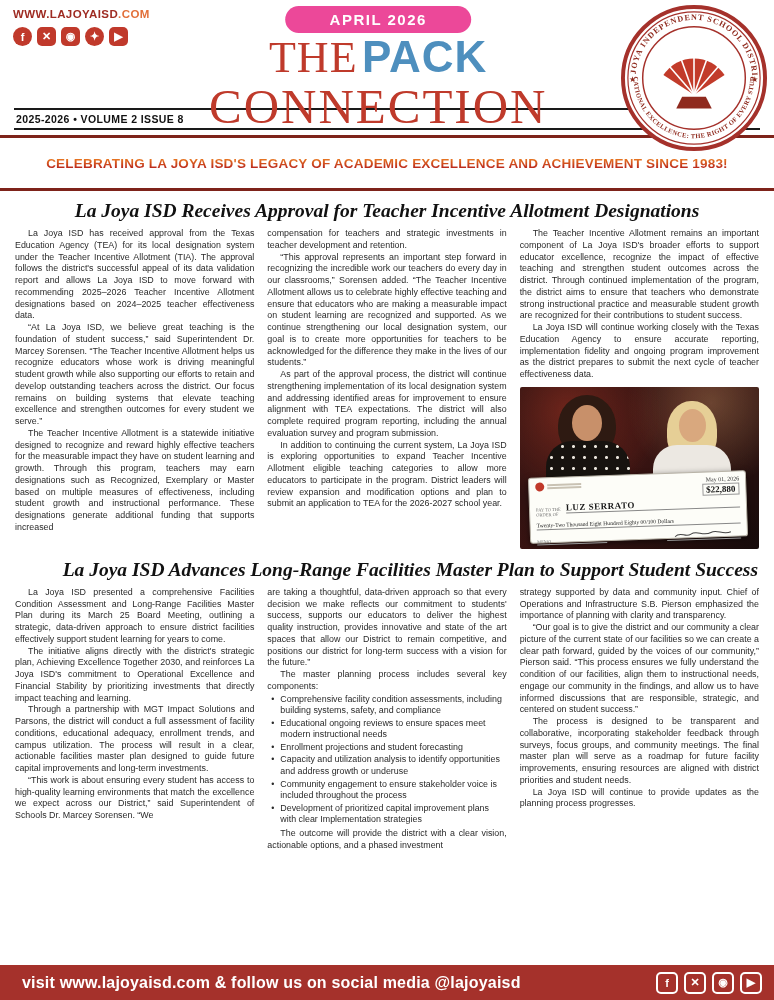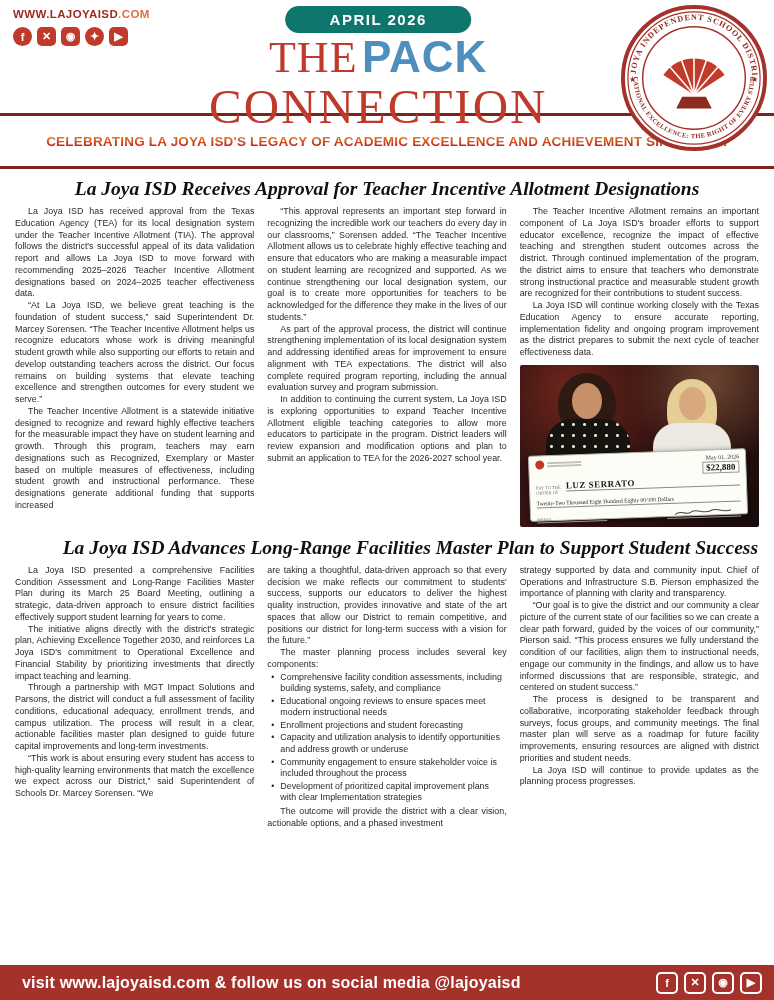--- a/index.html
+++ b/index.html
@@ -15,21 +15,21 @@
   .website .main { color:#9e2b22; }
   .website .tld { color:#e2703a; }
   .social-row { position:absolute; left:13px; top:27px; display:flex; gap:5px; }
   .soc-ic {
     width:19px; height:19px; background:#c0392b; color:#fff; border-radius:50%;
     display:flex; align-items:center; justify-content:center; font-size:11px; font-weight:bold; cursor:pointer;
   }
   .soc-ic.sq { border-radius:5px; }
   .header-center { position:absolute; left:50%; top:6px; transform:translateX(-52%); width:440px; text-align:center; }
   .date-banner {
-    display:inline-block; background:#0f766e; color:#fff; font-weight:bold;
+    display:inline-block; background:#ec4899; color:#fff; font-weight:bold;
     font-size:15px; letter-spacing:1.5px; padding:5px 44px; border-radius:14px;
   }
   .title-line1 { margin-top:2px; line-height:1; }
   .title-the { font-family:"Liberation Serif", serif; font-size:44px; color:#bf3a2b; letter-spacing:1px; }
   .title-pack { font-family:"Liberation Sans", sans-serif; font-weight:bold; font-size:44px; color:#4e8fbe; letter-spacing:1px; }
   .title-connection {
     font-family:"Liberation Serif", serif; font-size:49px; color:#bf3a2b;
     letter-spacing:2px; line-height:1; margin-top:2px;
   }
   .seal { position:absolute; right:6px; top:4px; width:148px; height:148px; z-index:4; }
@@ -173,34 +173,36 @@
             <line x1="75" y1="92" x2="75" y2="54"></line>
             <line x1="75" y1="92" x2="88" y2="56"></line>
             <line x1="75" y1="92" x2="100" y2="63"></line>
           </g>
           <path d="M63,94 L87,94 L93,106 L57,106 Z" fill="#8f2a1e"></path>
         </g>
       </svg>
     </div>
   </div>
 
+  <div class="volume-bar">2025-2026 • VOLUME 2 ISSUE 8</div>
 
   <div class="banner">
     <span class="banner-text">CELEBRATING LA JOYA ISD'S LEGACY OF ACADEMIC EXCELLENCE AND ACHIEVEMENT SINCE 1983!</span>
   </div>
 
   <section>
     <h2 class="headline centered">La Joya ISD Receives Approval for Teacher Incentive Allotment Designations</h2>
     <div class="cols">
       <div class="col">
         <p>La Joya ISD has received approval from the Texas Education Agency (TEA) for its local designation system under the Teacher Incentive Allotment (TIA). The approval follows the district's successful appeal of its data validation report and allows La Joya ISD to move forward with recommending 2025–2026 Teacher Incentive Allotment designations based on 2024–2025 teacher effectiveness data.</p>
         <p>“At La Joya ISD, we believe great teaching is the foundation of student success,” said Superintendent Dr. Marcey Sorensen. “The Teacher Incentive Allotment helps us recognize educators whose work is driving meaningful student growth while also supporting our efforts to retain and develop outstanding teachers across the district. Our focus remains on building systems that elevate teaching excellence and strengthen outcomes for every student we serve.”</p>
         <p>The Teacher Incentive Allotment is a statewide initiative designed to recognize and reward highly effective teachers for the measurable impact they have on student learning and growth. Through this program, teachers may earn designations such as Recognized, Exemplary or Master based on multiple measures of effectiveness, including student growth and instructional performance. These designations generate additional funding that supports increased</p>
       </div>
       <div class="col">
+        <p class="cont">compensation for teachers and strategic investments in teacher development and retention.</p>
         <p>“This approval represents an important step forward in recognizing the incredible work our teachers do every day in our classrooms,” Sorensen added. “The Teacher Incentive Allotment allows us to celebrate highly effective teaching and ensure that educators who are making a measurable impact on student learning are recognized and supported. As we continue strengthening our local designation system, our goal is to create more opportunities for teachers to be acknowledged for the difference they make in the lives of our students.”</p>
         <p>As part of the approval process, the district will continue strengthening implementation of its local designation system and addressing identified areas for improvement to ensure alignment with TEA expectations. The district will also complete required program reporting, including the annual evaluation survey and program submission.</p>
         <p>In addition to continuing the current system, La Joya ISD is exploring opportunities to expand Teacher Incentive Allotment eligible teaching categories to allow more educators to participate in the program. District leaders will review expansion and modification options and plan to submit an application to TEA for the 2026-2027 school year.</p>
       </div>
       <div class="col">
         <p>The Teacher Incentive Allotment remains an important component of La Joya ISD's broader efforts to support educator excellence, recognize the impact of effective teaching and strengthen student outcomes across the district. Through continued implementation of the program, the district aims to ensure that teachers who demonstrate strong instructional practice and measurable student growth are recognized for their contributions to student success.</p>
         <p>La Joya ISD will continue working closely with the Texas Education Agency to ensure accurate reporting, implementation fidelity and ongoing program improvement as the district prepares to submit the next cycle of teacher effectiveness data.</p>
 
         <div class="photo">
           <div class="fig hair-left"></div>

